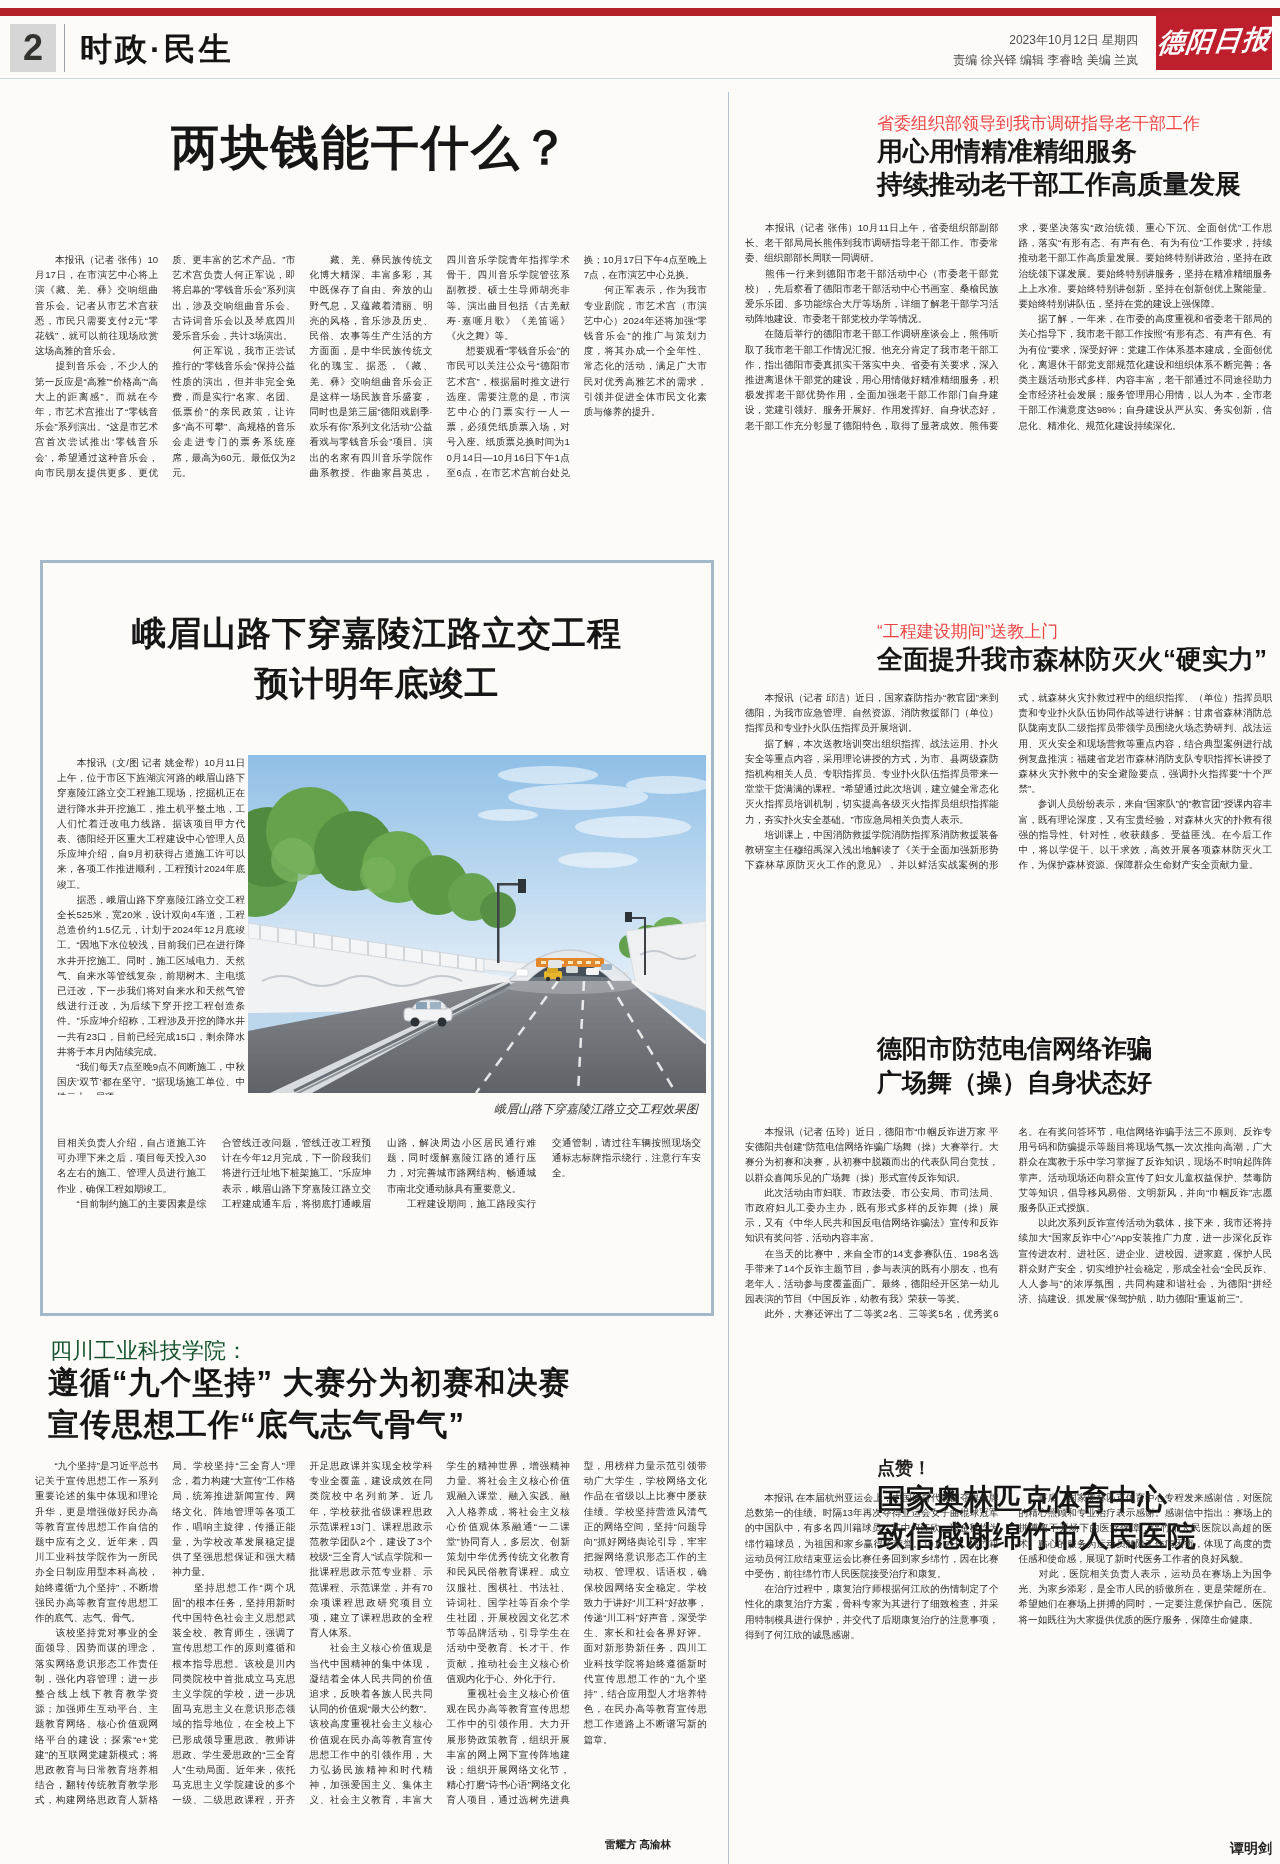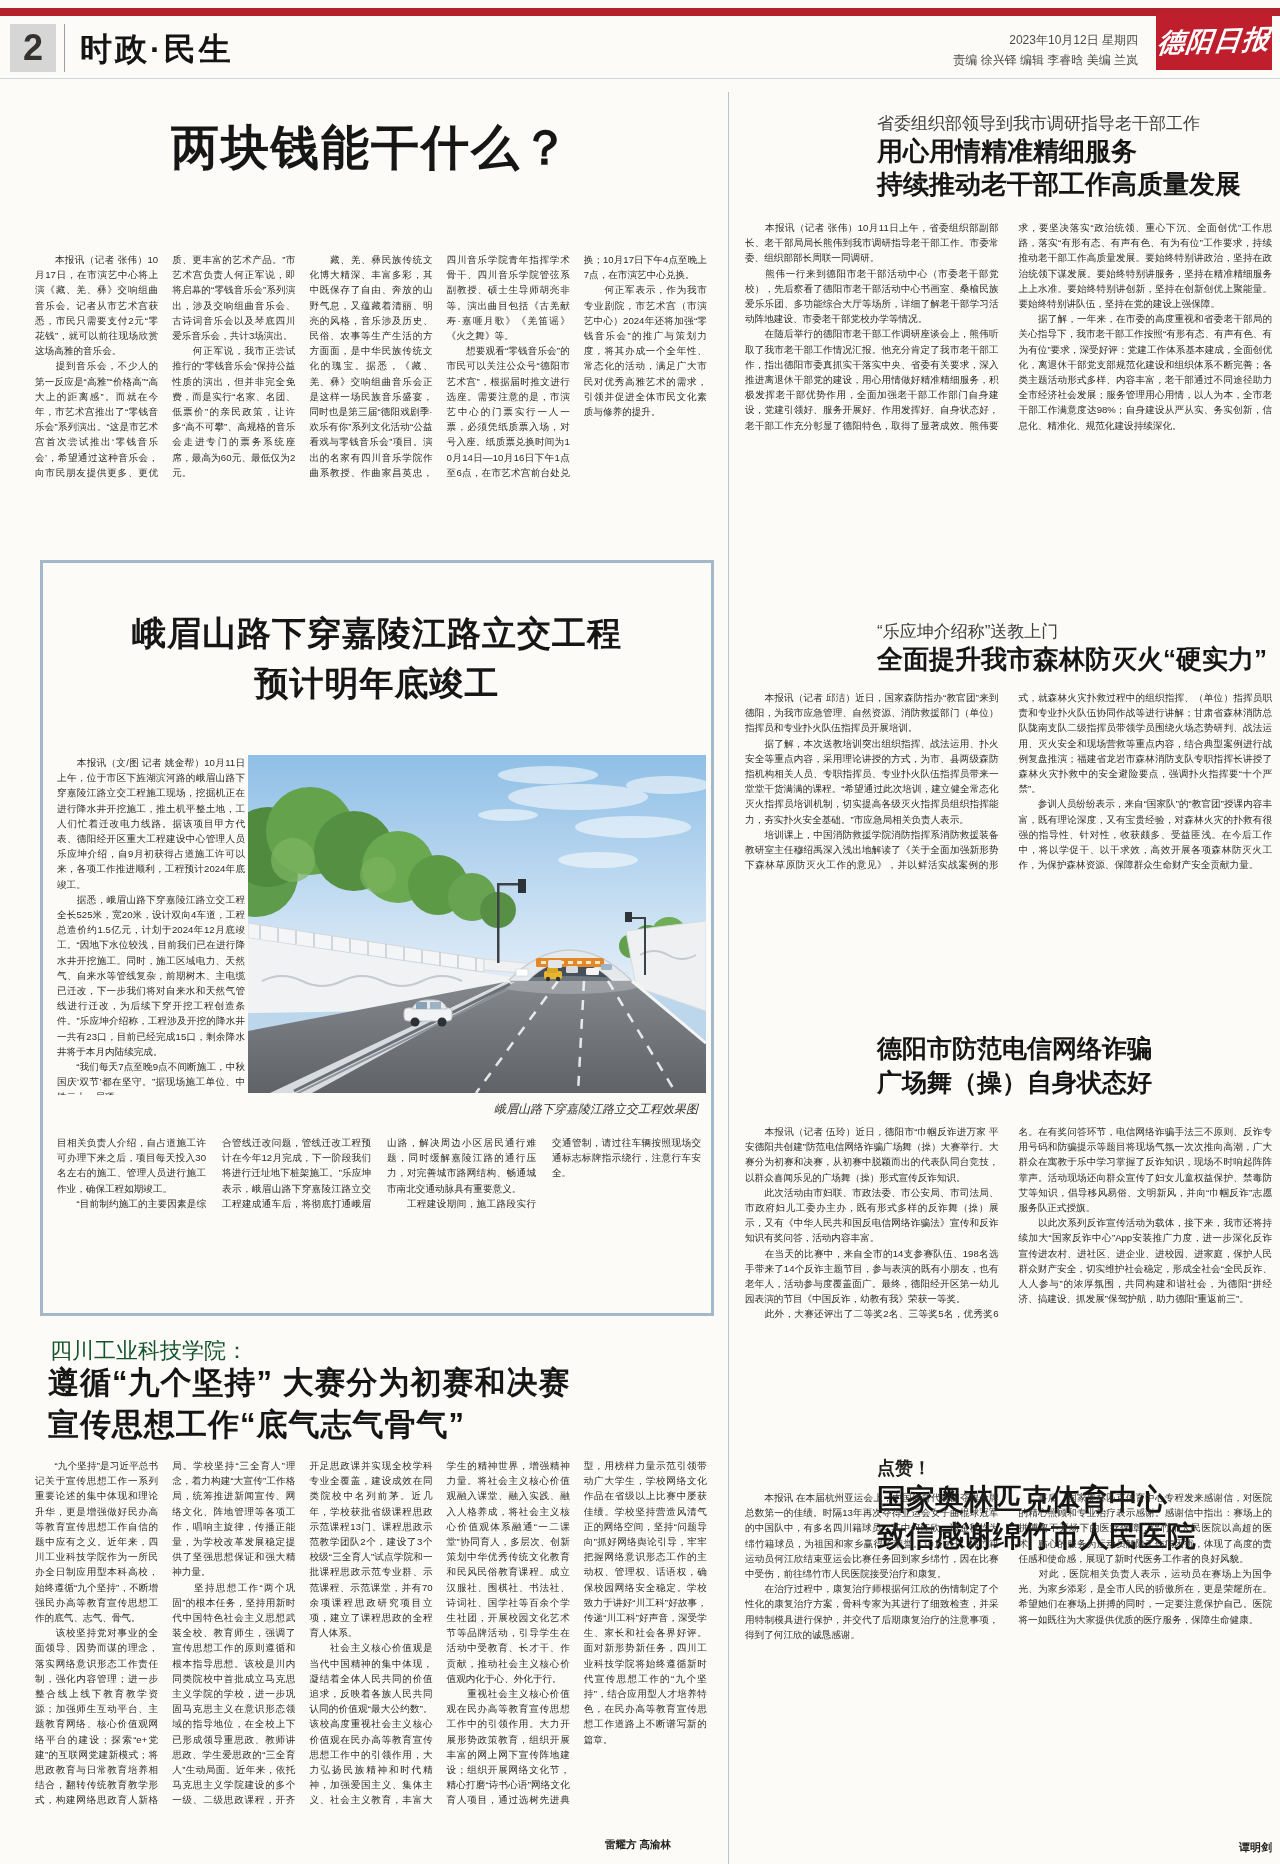--- a/index.html
+++ b/index.html
@@ -12,21 +12,21 @@
   .pagesep{left:64px;top:24px;width:1px;height:48px;background:#9aa0a6;}
   .section-title{left:80px;top:28px;font-size:32px;font-weight:700;letter-spacing:3px;color:#141414;}
   .header-meta{right:142px;top:30px;text-align:right;font-size:12px;line-height:1.7;color:#4a4a48;}
   .masthead{left:1156px;top:12px;width:116px;height:58px;background:#bf1e2c;display:flex;align-items:center;justify-content:center;}
   .masthead span{color:#fff;font-family:"Liberation Serif",serif;font-style:italic;font-weight:700;font-size:27px;transform:skewX(-8deg) rotate(-2deg);letter-spacing:1px;}
   .header-rule{left:0;top:78px;width:1280px;height:1px;background:#ccd6dd;}
   .vdivider{left:728px;top:92px;width:1px;height:1772px;background:#b5c6d2;}
   
   .body-text{font-size:9.6px;line-height:15.2px;text-align:justify;color:#2d2c29;white-space:pre-line;overflow:hidden;word-break:break-all;}
   .headline{font-weight:800;color:#161616;white-space:nowrap;}
-  .kicker{color:#404040;}
+  .kicker{color:#ef4444;}
   
   .concert-h1{left:35px;top:116px;width:672px;text-align:center;font-size:48px;letter-spacing:2px;}
   .concert-h2{left:35px;top:176px;width:672px;text-align:center;font-size:40px;letter-spacing:1px;}
   .concert-body{left:35px;top:252px;width:672px;height:254px;column-count:5;column-gap:14px;}
   
   .ic-box{left:40px;top:560px;width:668px;height:750px;border:3px solid #a3b9c9;background:#fcfbf7;}
   .ic-h1{left:0;top:48px;width:668px;text-align:center;font-size:34px;letter-spacing:1px;}
   .ic-h2{left:0;top:98px;width:668px;text-align:center;font-size:34px;letter-spacing:1px;}
   .ic-lead{left:14px;top:192px;width:188px;height:340px;}
   .ic-img{left:205px;top:192px;width:458px;height:338px;overflow:hidden;background:#bcd6ec;}
@@ -46,21 +46,21 @@
   .f-kicker{left:877px;top:620px;font-size:17px;}
   .f-h1{left:877px;top:642px;font-size:26px;}
   .forest-body{left:745px;top:690px;width:527px;height:298px;column-count:2;column-gap:20px;}
   .d-h1{left:877px;top:1032px;font-size:25px;}
   .d-h2{left:877px;top:1066px;font-size:25px;}
   .dance-body{left:745px;top:1124px;width:527px;height:300px;column-count:2;column-gap:20px;}
   .p-kicker{left:877px;top:1456px;font-size:18px;font-weight:700;}
   .p-h1{left:877px;top:1480px;font-size:29px;}
   .p-h2{left:877px;top:1517px;font-size:29px;}
   .hospital-body{left:745px;top:1490px;width:527px;height:302px;column-count:2;column-gap:20px;}
-  .hosp-byline{left:1160px;top:1840px;width:112px;text-align:right;font-size:11px;font-weight:700;}
+  .hosp-byline{left:1160px;top:1840px;width:112px;text-align:right;font-size:14px;font-weight:700;}
 </style>
 </head>
 <body>
 
 <div id="paper">
 
   <div class="abs topbar"></div>
   <div class="abs pagenum">2</div>
   <div class="abs pagesep"></div>
   <div class="abs section-title">时政·民生</div>
@@ -225,21 +225,21 @@
   <div class="abs col-byline">雷耀方 高渝林</div>
 
   <div class="abs kicker r-kicker">省委组织部领导到我市调研指导老干部工作</div>
   <div class="abs headline r-h1">用心用情精准精细服务</div>
   <div class="abs headline r-h2">持续推动老干部工作高质量发展</div>
   <div class="abs body-text cadre-body">　　本报讯（记者 张伟）10月11日上午，省委组织部副部长、老干部局局长熊伟到我市调研指导老干部工作。市委常委、组织部部长周联一同调研。
 　　熊伟一行来到德阳市老干部活动中心（市委老干部党校），先后察看了德阳市老干部活动中心书画室、桑榆民族爱乐乐团、多功能综合大厅等场所，详细了解老干部学习活动阵地建设、市委老干部党校办学等情况。
 　　在随后举行的德阳市老干部工作调研座谈会上，熊伟听取了我市老干部工作情况汇报。他充分肯定了我市老干部工作，指出德阳市委真抓实干落实中央、省委有关要求，深入推进离退休干部党的建设，用心用情做好精准精细服务，积极发挥老干部优势作用，全面加强老干部工作部门自身建设，党建引领好、服务开展好、作用发挥好、自身状态好，老干部工作充分彰显了德阳特色，取得了显著成效。熊伟要求，要坚决落实“政治统领、重心下沉、全面创优”工作思路，落实“有形有态、有声有色、有为有位”工作要求，持续推动老干部工作高质量发展。要始终特别讲政治，坚持在政治统领下谋发展。要始终特别讲服务，坚持在精准精细服务上上水准。要始终特别讲创新，坚持在创新创优上聚能量。要始终特别讲队伍，坚持在党的建设上强保障。
 　　据了解，一年来，在市委的高度重视和省委老干部局的关心指导下，我市老干部工作按照“有形有态、有声有色、有为有位”要求，深受好评：党建工作体系基本建成，全面创优化，离退休干部党支部规范化建设和组织体系不断完善；各类主题活动形式多样、内容丰富，老干部通过不同途径助力全市经济社会发展；服务管理用心用情，以人为本，全市老干部工作满意度达98%；自身建设从严从实、务实创新，信息化、精准化、规范化建设持续深化。</div>
 
-  <div class="abs kicker f-kicker">“乐应坤介绍称”送教上门</div>
+  <div class="abs kicker f-kicker">“工程建设期间”送教上门</div>
   <div class="abs headline f-h1">全面提升我市森林防灭火“硬实力”</div>
   <div class="abs body-text forest-body">　　本报讯（记者 邱洁）近日，国家森防指办“教官团”来到德阳，为我市应急管理、自然资源、消防救援部门（单位）指挥员和专业扑火队伍指挥员开展培训。
 　　据了解，本次送教培训突出组织指挥、战法运用、扑火安全等重点内容，采用理论讲授的方式，为市、县两级森防指机构相关人员、专职指挥员、专业扑火队伍指挥员带来一堂堂干货满满的课程。“希望通过此次培训，建立健全常态化灭火指挥员培训机制，切实提高各级灭火指挥员组织指挥能力，夯实扑火安全基础。”市应急局相关负责人表示。
 　　培训课上，中国消防救援学院消防指挥系消防救援装备教研室主任穆绍禹深入浅出地解读了《关于全面加强新形势下森林草原防灭火工作的意见》，并以鲜活实战案例的形式，就森林火灾扑救过程中的组织指挥、（单位）指挥员职责和专业扑火队伍协同作战等进行讲解；甘肃省森林消防总队陇南支队二级指挥员带领学员围绕火场态势研判、战法运用、灭火安全和现场营救等重点内容，结合典型案例进行战例复盘推演；福建省龙岩市森林消防支队专职指挥长讲授了森林火灾扑救中的安全避险要点，强调扑火指挥要“十个严禁”。
 　　参训人员纷纷表示，来自“国家队”的“教官团”授课内容丰富，既有理论深度，又有宝贵经验，对森林火灾的扑救有很强的指导性、针对性，收获颇多、受益匪浅。在今后工作中，将以学促干、以干求效，高效开展各项森林防灭火工作，为保护森林资源、保障群众生命财产安全贡献力量。</div>
 
   <div class="abs headline d-h1">德阳市防范电信网络诈骗</div>
   <div class="abs headline d-h2">广场舞（操）自身状态好</div>
   <div class="abs body-text dance-body">　　本报讯（记者 伍玲）近日，德阳市“巾帼反诈进万家 平安德阳共创建”防范电信网络诈骗广场舞（操）大赛举行。大赛分为初赛和决赛，从初赛中脱颖而出的代表队同台竞技，以群众喜闻乐见的广场舞（操）形式宣传反诈知识。
 　　此次活动由市妇联、市政法委、市公安局、市司法局、市政府妇儿工委办主办，既有形式多样的反诈舞（操）展示，又有《中华人民共和国反电信网络诈骗法》宣传和反诈知识有奖问答，活动内容丰富。

